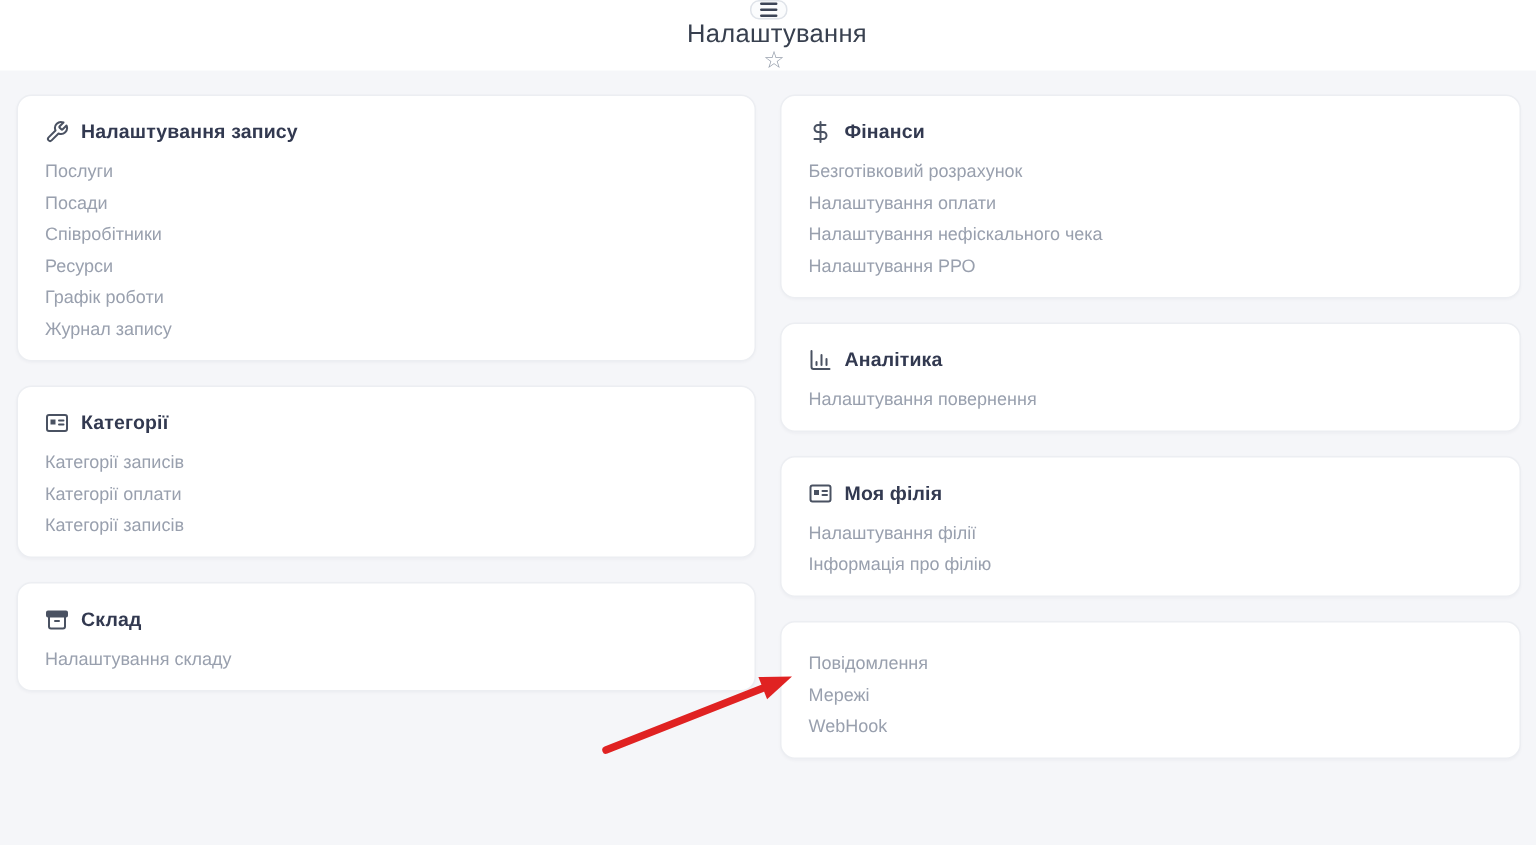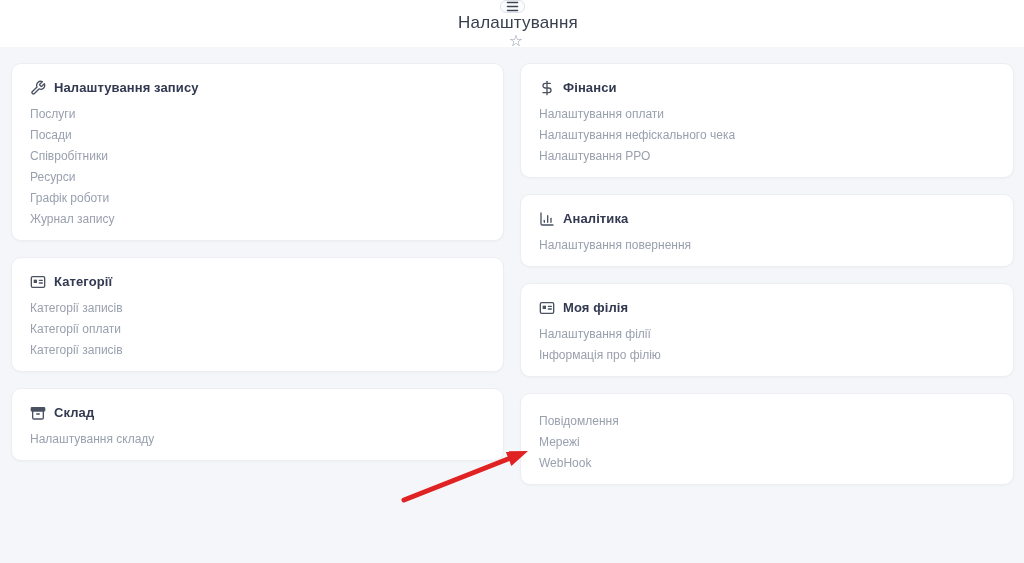--- a/index.html
+++ b/index.html
@@ -173,20 +173,21 @@
     <div class="card">
       <div class="card-head">
         <span class="ico">
           <svg viewBox="0 0 24 24">
             <line x1="12" y1="2" x2="12" y2="22"></line>
             <path d="M17 5H9.5a3.5 3.5 0 0 0 0 7h5a3.5 3.5 0 0 1 0 7H6"></path>
           </svg>
         </span>
         <span class="card-title">Фінанси</span>
       </div>
+      <div class="card-item">Безготівковий розрахунок</div>
       <div class="card-item">Налаштування оплати</div>
       <div class="card-item">Налаштування нефіскального чека</div>
       <div class="card-item">Налаштування РРО</div>
     </div>
 
     <div class="card">
       <div class="card-head">
         <span class="ico">
           <svg viewBox="0 0 24 24">
             <path d="M3 3v16a2 2 0 0 0 2 2h16"></path>

